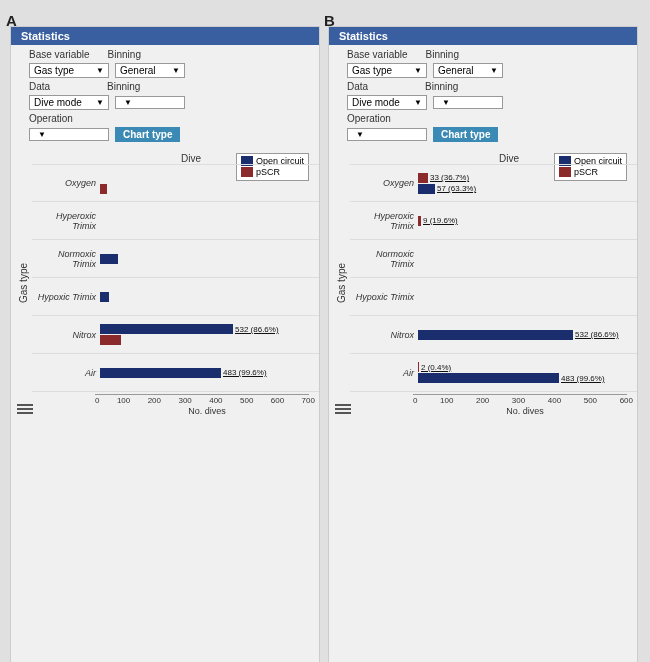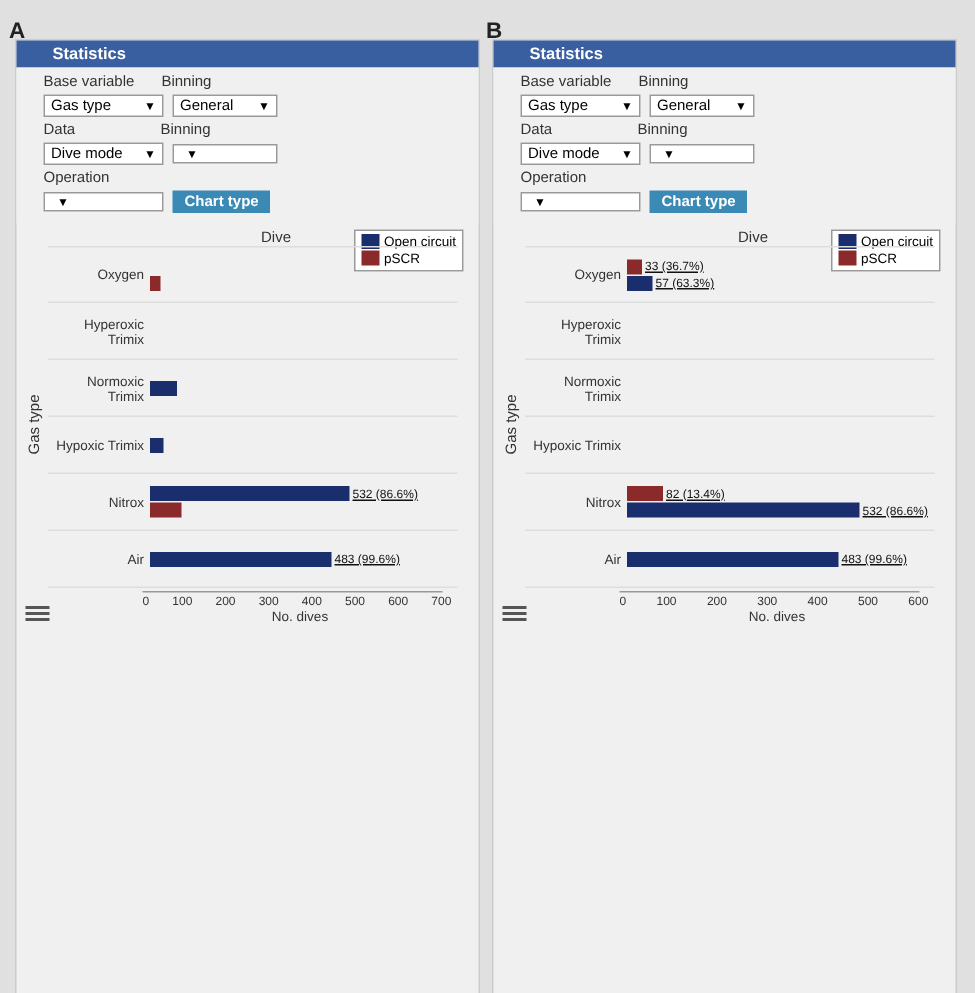--- a/index.html
+++ b/index.html
@@ -26,21 +26,21 @@
       position: absolute;
       top: -14px;
       left: -4px;
       font-size: 15px;
       font-weight: bold;
       color: #222;
     }
     .stats-header {
       background: #3a5fa0;
       color: white;
-      padding: 3px 24px;
+      padding: 3px 10px;
       font-size: 11px;
       font-weight: bold;
     }
     .controls {
       padding: 4px 18px;
       background: #f0f0f0;
     }
     .control-row {
       display: flex;
       align-items: center;
@@ -75,21 +75,21 @@
     .chart-type-btn {
       background: #3a8ab5;
       color: white;
       border: none;
       padding: 2px 8px;
       font-size: 10px;
       cursor: pointer;
       font-weight: bold;
     }
     .chart-area {
-      padding: 4px 14px 2px 2px;
+      padding: 4px 0 2px 2px;
       position: relative;
     }
     .chart-title {
       text-align: center;
       font-size: 10px;
       color: #333;
       margin-left: 50px;
     }
     .legend {
       position: absolute;
@@ -138,20 +138,21 @@
       border-bottom: 1px solid #ddd;
     }
     .bar-row:first-child { border-top: 1px solid #ddd; }
     .category-label {
       font-size: 9px;
       color: #333;
       width: 68px;
       text-align: right;
       padding-right: 4px;
       flex-shrink: 0;
+      font-style: italic;
     }
     .bars-group {
       flex: 1;
       display: flex;
       flex-direction: column;
       justify-content: center;
       gap: 1px;
       padding: 3px 0;
       position: relative;
     }
@@ -406,44 +407,48 @@
                 </div>
                 <div class="bar-wrap">
                   <div class="bar-open" style="width: 17px;"></div>
                   <span class="bar-label">57 (63.3%)</span>
                 </div>
               </div>
             </div>
             <div class="bar-row">
               <div class="category-label">Hyperoxic Trimix</div>
               <div class="bars-group">
+                <div class="bar-wrap">
+                  <div class="bar-pscr" style="width: 3px;"></div>
+                  <span class="bar-label">9 (19.6%)</span>
+                </div>
               </div>
             </div>
             <div class="bar-row">
               <div class="category-label">Normoxic Trimix</div>
             </div>
             <div class="bar-row">
               <div class="category-label">Hypoxic Trimix</div>
             </div>
             <div class="bar-row">
               <div class="category-label">Nitrox</div>
               <div class="bars-group">
-                <div class="bar-wrap">
-                  <div class="bar-pscr" style="width: 24px;"></div>
-                  <span class="bar-label">82 (13.4%)</span>
-                </div>
                 <div class="bar-wrap">
                   <div class="bar-open" style="width: 155px;"></div>
                   <span class="bar-label">532 (86.6%)</span>
                 </div>
               </div>
             </div>
             <div class="bar-row">
               <div class="category-label">Air</div>
               <div class="bars-group">
+                <div class="bar-wrap">
+                  <div class="bar-pscr" style="width: 1px;"></div>
+                  <span class="bar-label">2 (0.4%)</span>
+                </div>
                 <div class="bar-wrap">
                   <div class="bar-open" style="width: 141px;"></div>
                   <span class="bar-label">483 (99.6%)</span>
                 </div>
               </div>
             </div>
           </div>
         </div>
         <div class="x-axis">
           <div class="x-axis-line"></div>

